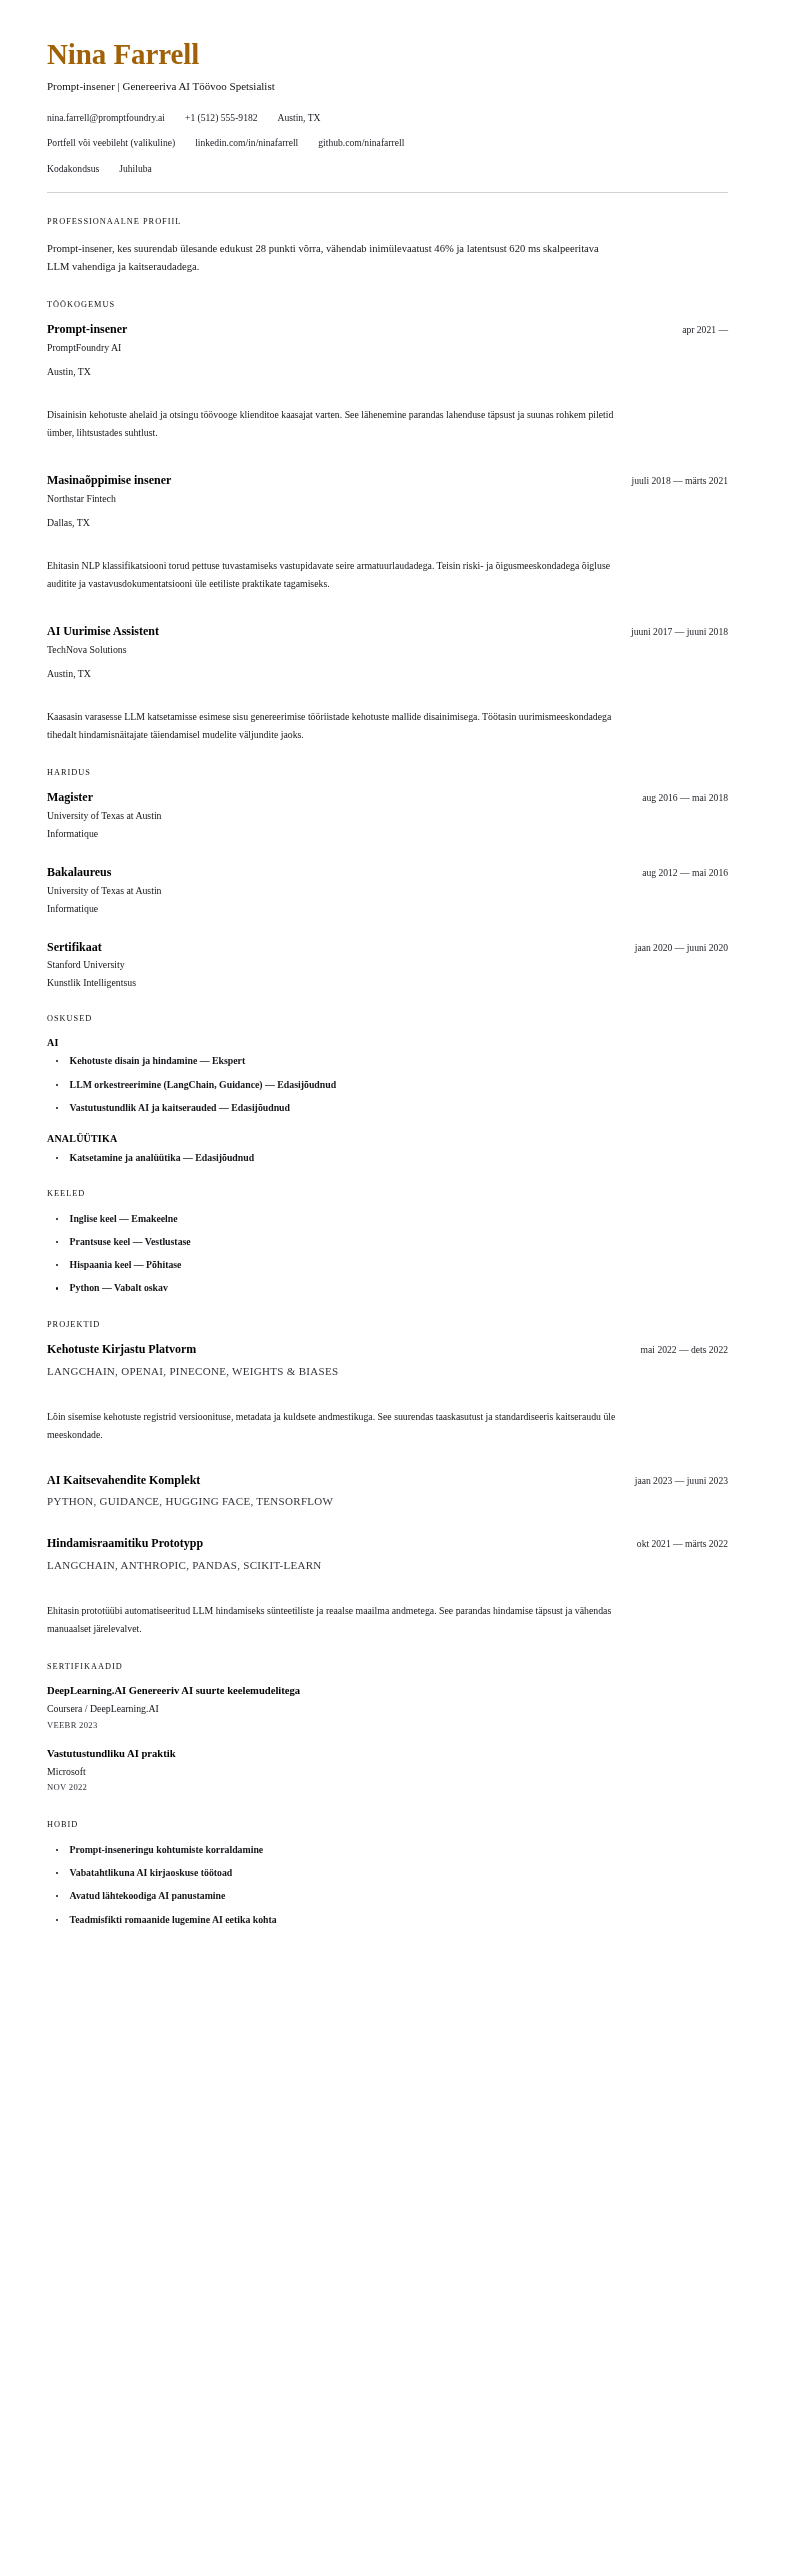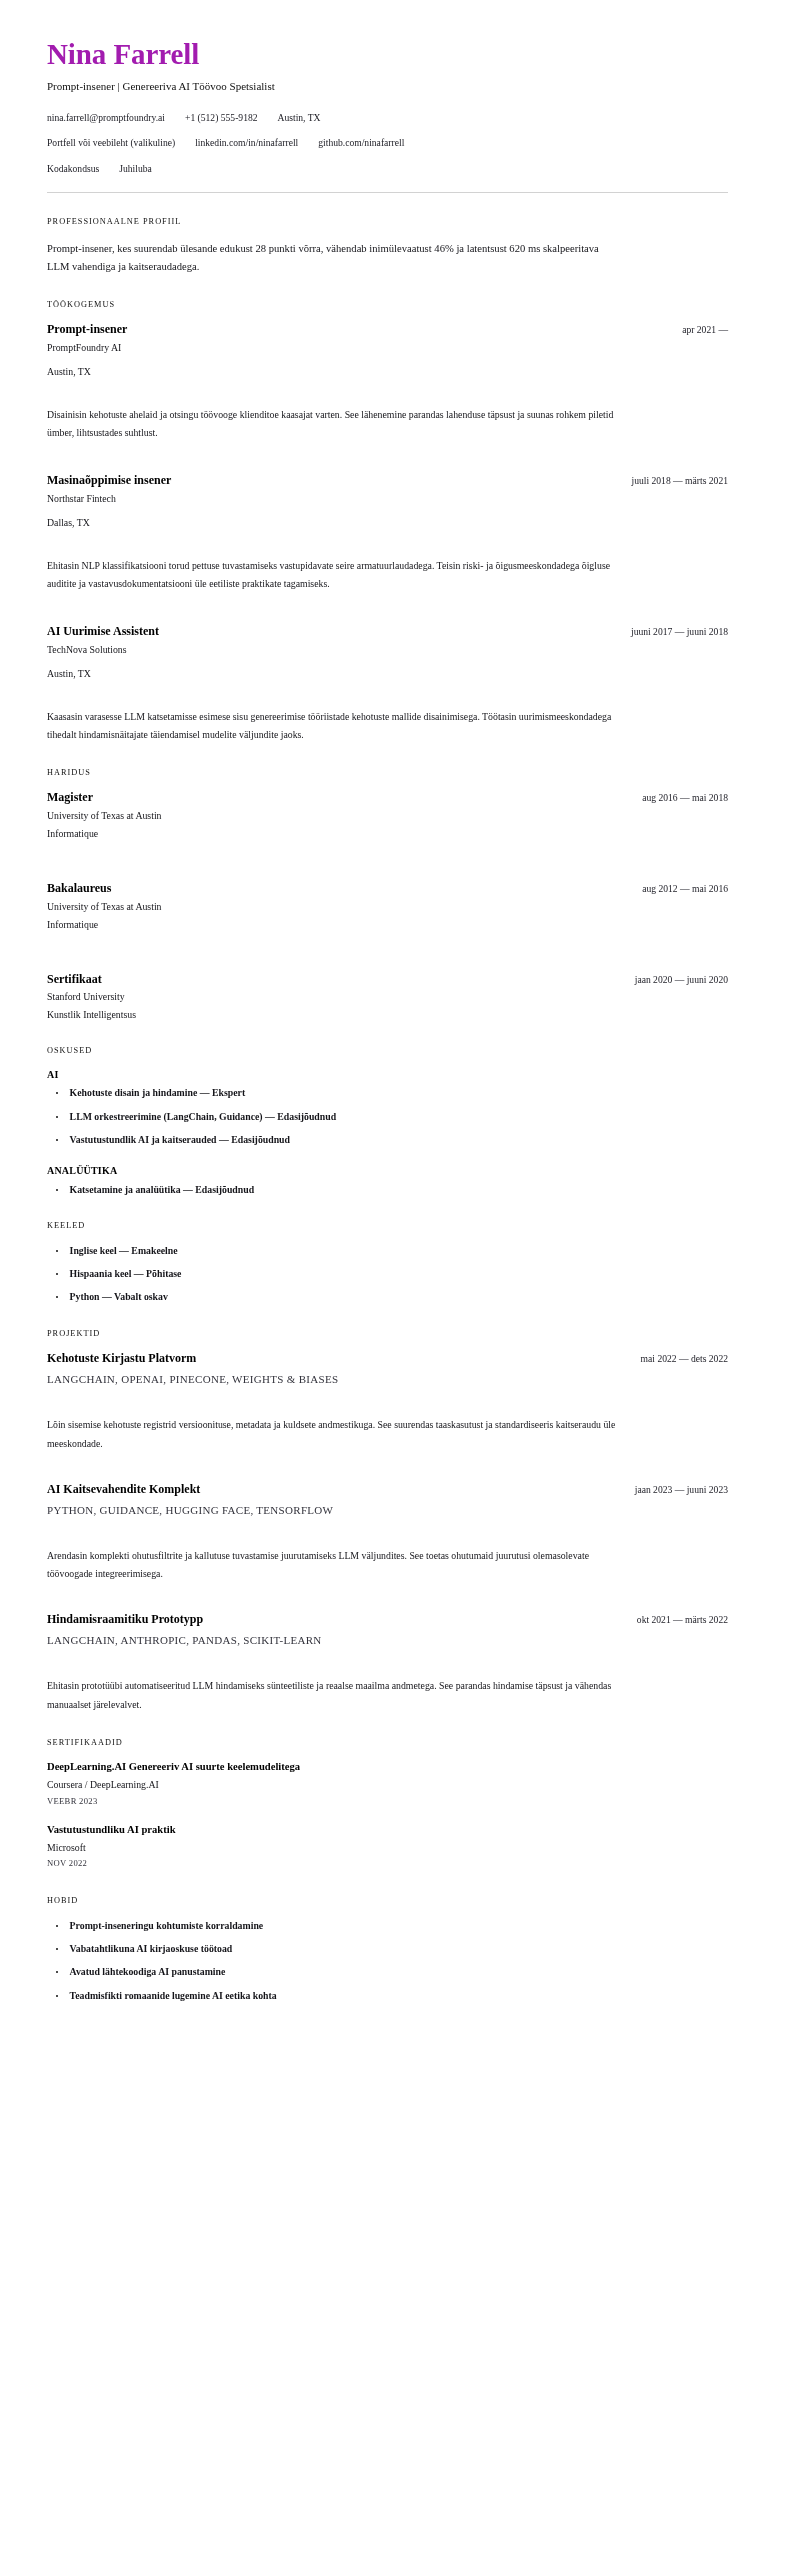--- a/index.html
+++ b/index.html
@@ -21,21 +21,21 @@
     padding: 39px 70px 40px 47px;
   }
 
   
   .name {
     font-size: 29px;
     font-weight: 700;
     letter-spacing: -0.1px;
     line-height: 1.06;
     margin: 0 0 9.3px 0;
-    color: #a21caf;
+    color: #a16207;
   }
   .headline {
     font-size: 11px;
     font-weight: 400;
     line-height: 1.3;
     margin: 0 0 17.3px 0;
     color: #111;
   }
   .contact-row {
     font-size: 9.6px;
@@ -125,21 +125,21 @@
     text-transform: uppercase;
     color: #33333c;
     margin: 7.3px 0 0 0;
   }
 
   
   .proj .entry-desc { margin-top: 31px; }
   .proj + .proj { margin-top: 29px; }
 
   
-  .edu + .edu { margin-top: 40px; }
+  .edu + .edu { margin-top: 24px; }
   .edu .entry-loc { margin-top: 2.7px; }
 
   
   .skill-group { margin-bottom: 17.3px; }
   .skill-group:last-child { margin-bottom: 0; }
   .skill-group-title {
     font-size: 10px;
     font-weight: 700;
     letter-spacing: 0.2px;
     text-transform: uppercase;
@@ -313,20 +313,21 @@
       <ul class="bullets">
         <li>Katsetamine ja analüütika — Edasijõudnud</li>
       </ul>
     </div>
   </section>
 
   <section class="section">
     <h2 class="section-title">Keeled</h2>
     <ul class="bullets">
       <li>Inglise keel — Emakeelne</li>
+      <li>Prantsuse keel — Vestlustase</li>
       <li>Hispaania keel — Põhitase</li>
       <li>Python — Vabalt oskav</li>
     </ul>
   </section>
 
   <section class="section">
     <h2 class="section-title">Projektid</h2>
 
     <div class="entry proj">
       <div class="entry-head">
@@ -336,21 +337,20 @@
       <p class="entry-stack">LangChain, OpenAI, Pinecone, Weights &amp; Biases</p>
       <p class="entry-desc">Lõin sisemise kehotuste registrid versioonituse, metadata ja kuldsete andmestikuga. See suurendas taaskasutust ja standardiseeris kaitseraudu üle meeskondade.</p>
     </div>
 
     <div class="entry proj">
       <div class="entry-head">
         <h3 class="entry-title">AI Kaitsevahendite Komplekt</h3>
         <span class="entry-date">jaan 2023 — juuni 2023</span>
       </div>
       <p class="entry-stack">Python, Guidance, Hugging Face, TensorFlow</p>
-      <p class="entry-desc">Arendasin komplekti ohutusfiltrite ja kallutuse tuvastamise juurutamiseks LLM väljundites. See toetas ohutumaid juurutusi olemasolevate töövoogade integreerimisega.</p>
     </div>
 
     <div class="entry proj">
       <div class="entry-head">
         <h3 class="entry-title">Hindamisraamitiku Prototypp</h3>
         <span class="entry-date">okt 2021 — märts 2022</span>
       </div>
       <p class="entry-stack">LangChain, Anthropic, Pandas, Scikit-learn</p>
       <p class="entry-desc">Ehitasin prototüübi automatiseeritud LLM hindamiseks sünteetiliste ja reaalse maailma andmetega. See parandas hindamise täpsust ja vähendas manuaalset järelevalvet.</p>
     </div>

